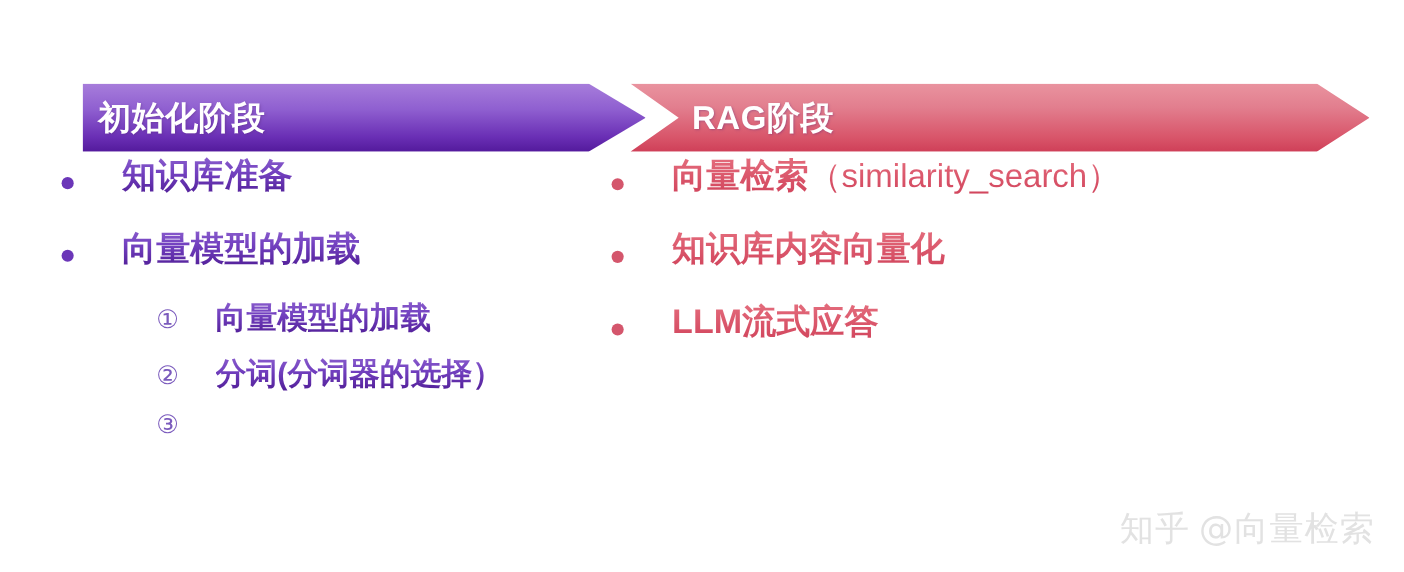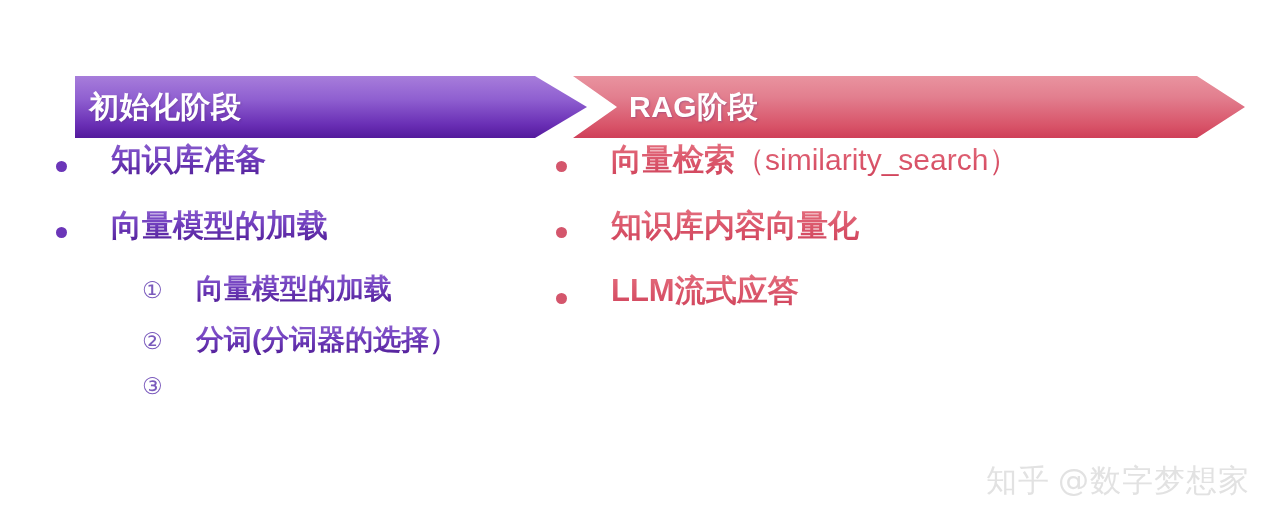--- a/index.html
+++ b/index.html
@@ -210,14 +210,14 @@
   </div>
 
   <div class="bullet-item">
     <span class="bullet-dot dot-red"></span>
     <span class="bullet-text text-red"><span>LLM流式应答</span><span class="mono-suffix"></span></span>
   </div>
 
 </div>
 
 <div class="watermark">
-  <span>知乎</span><span class="wm-at">@数字梦想家</span>
+  <span>知乎</span><span class="wm-at">@向量检索</span>
 </div>
 
 </body></html>

